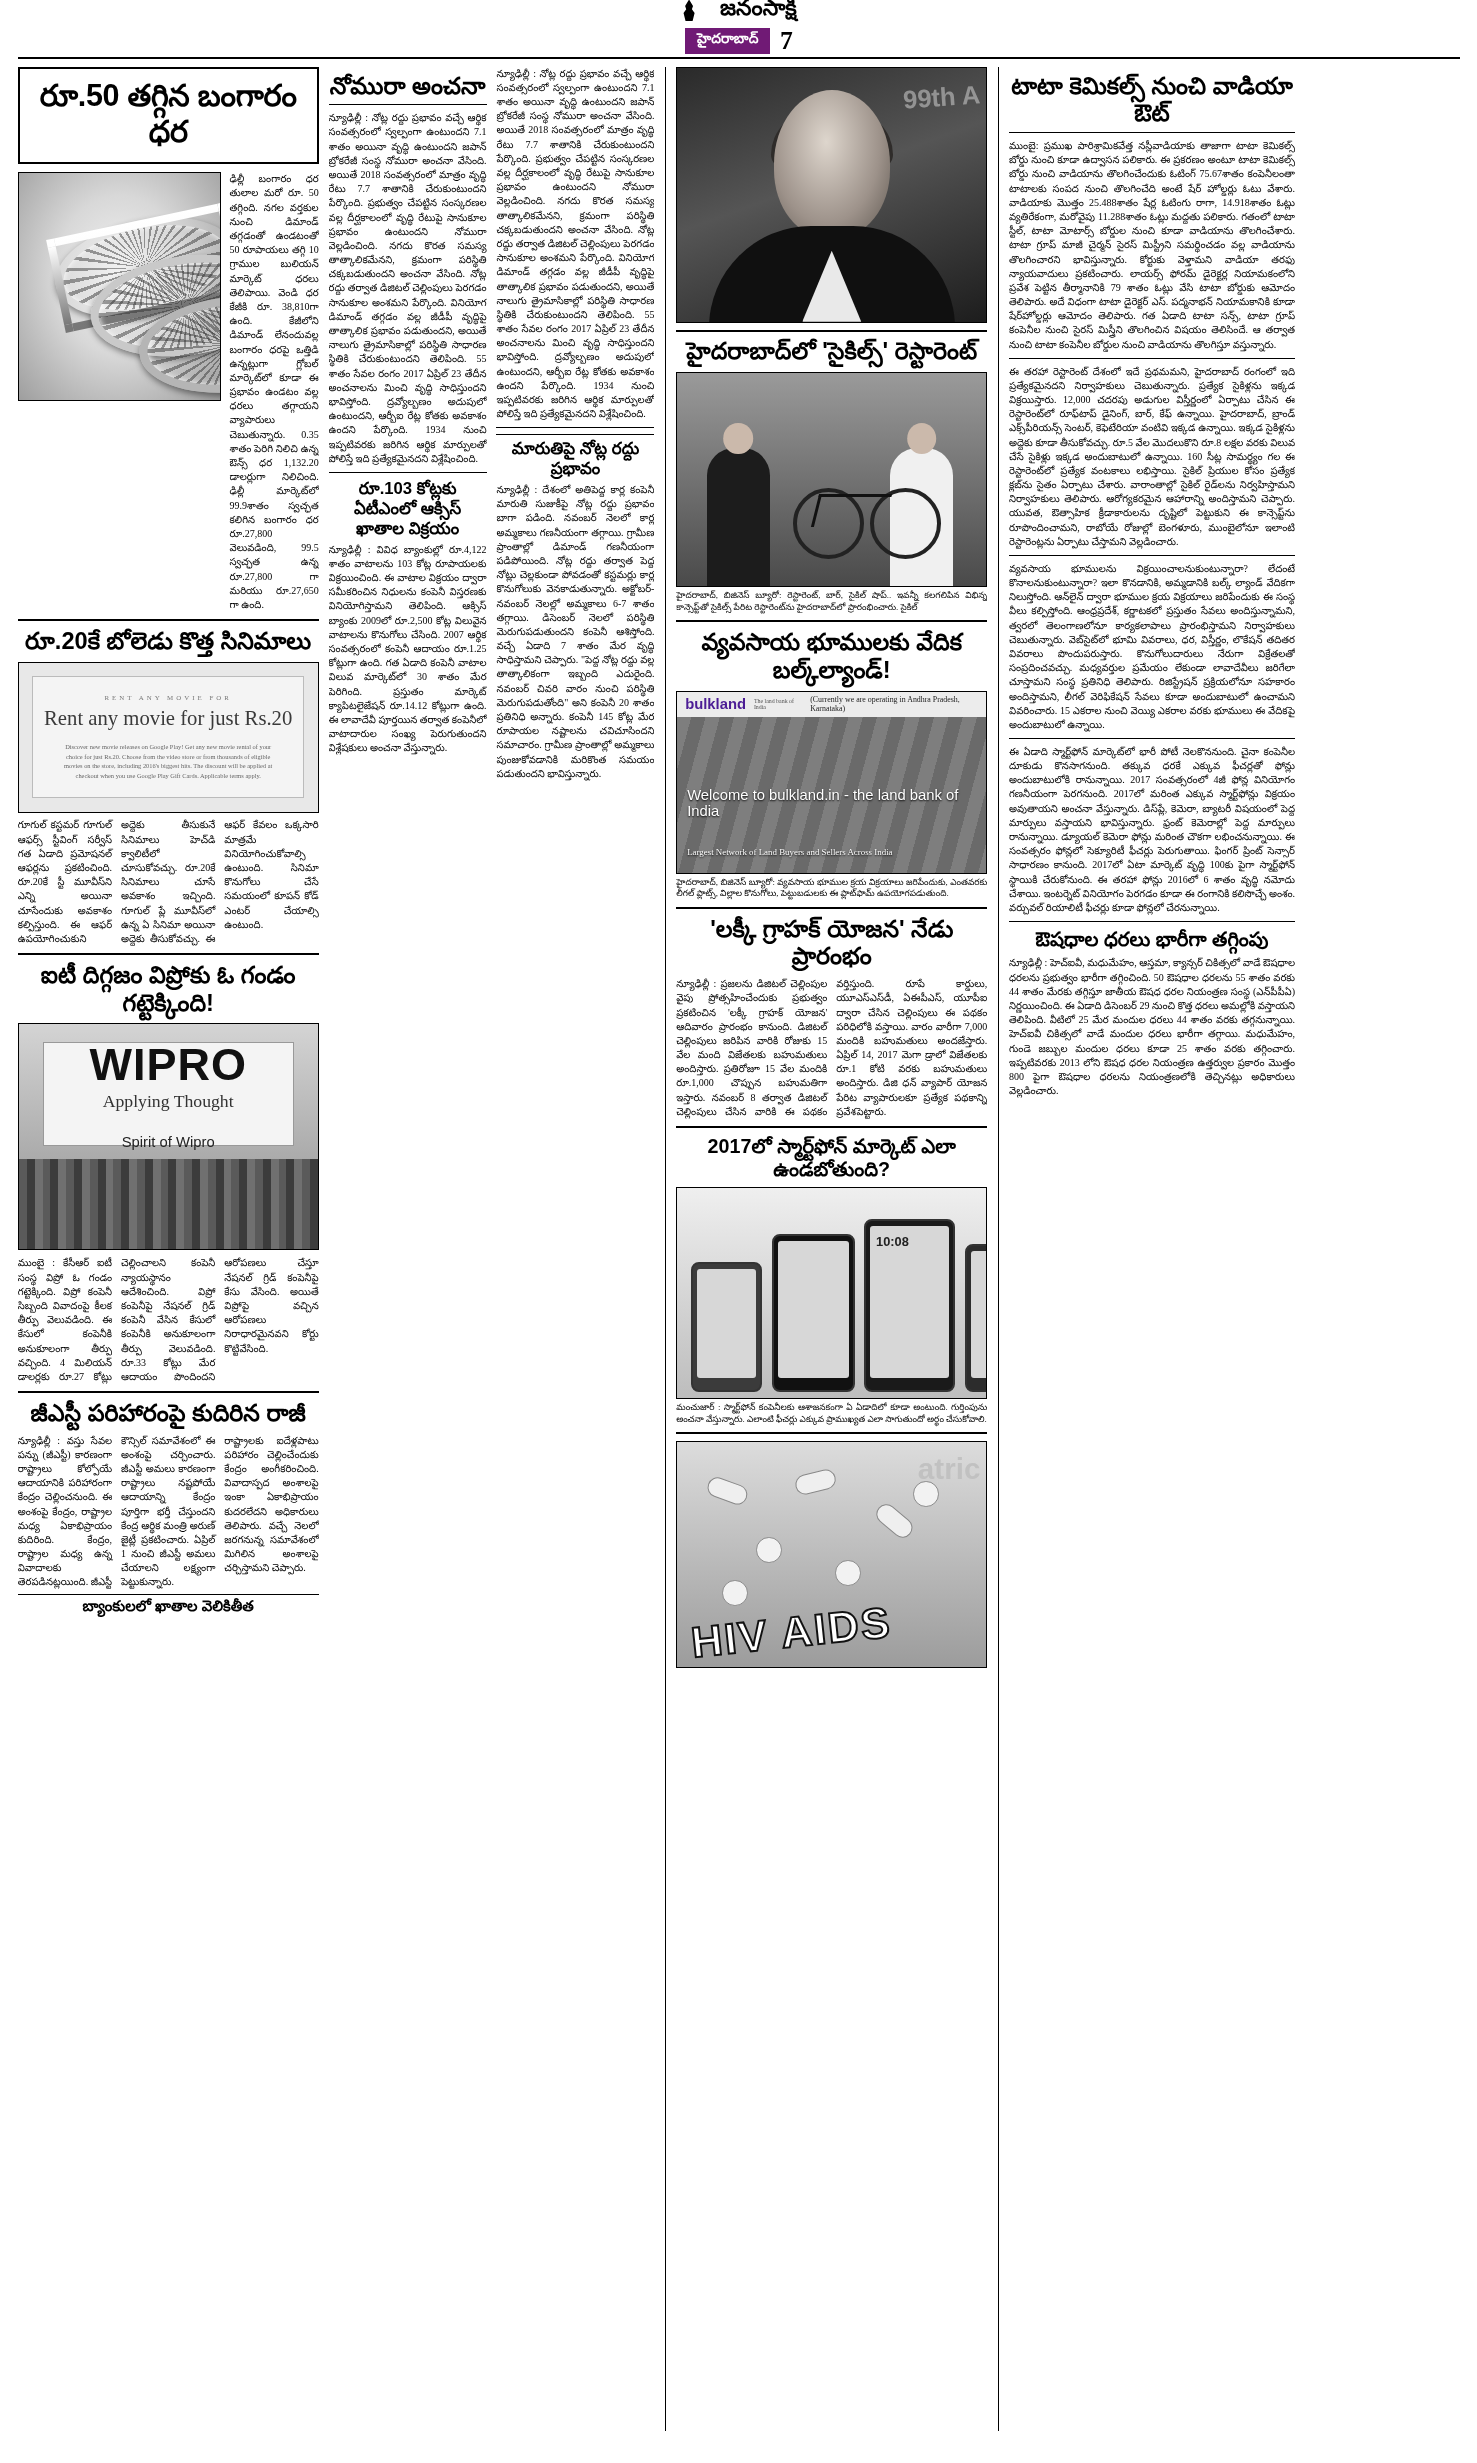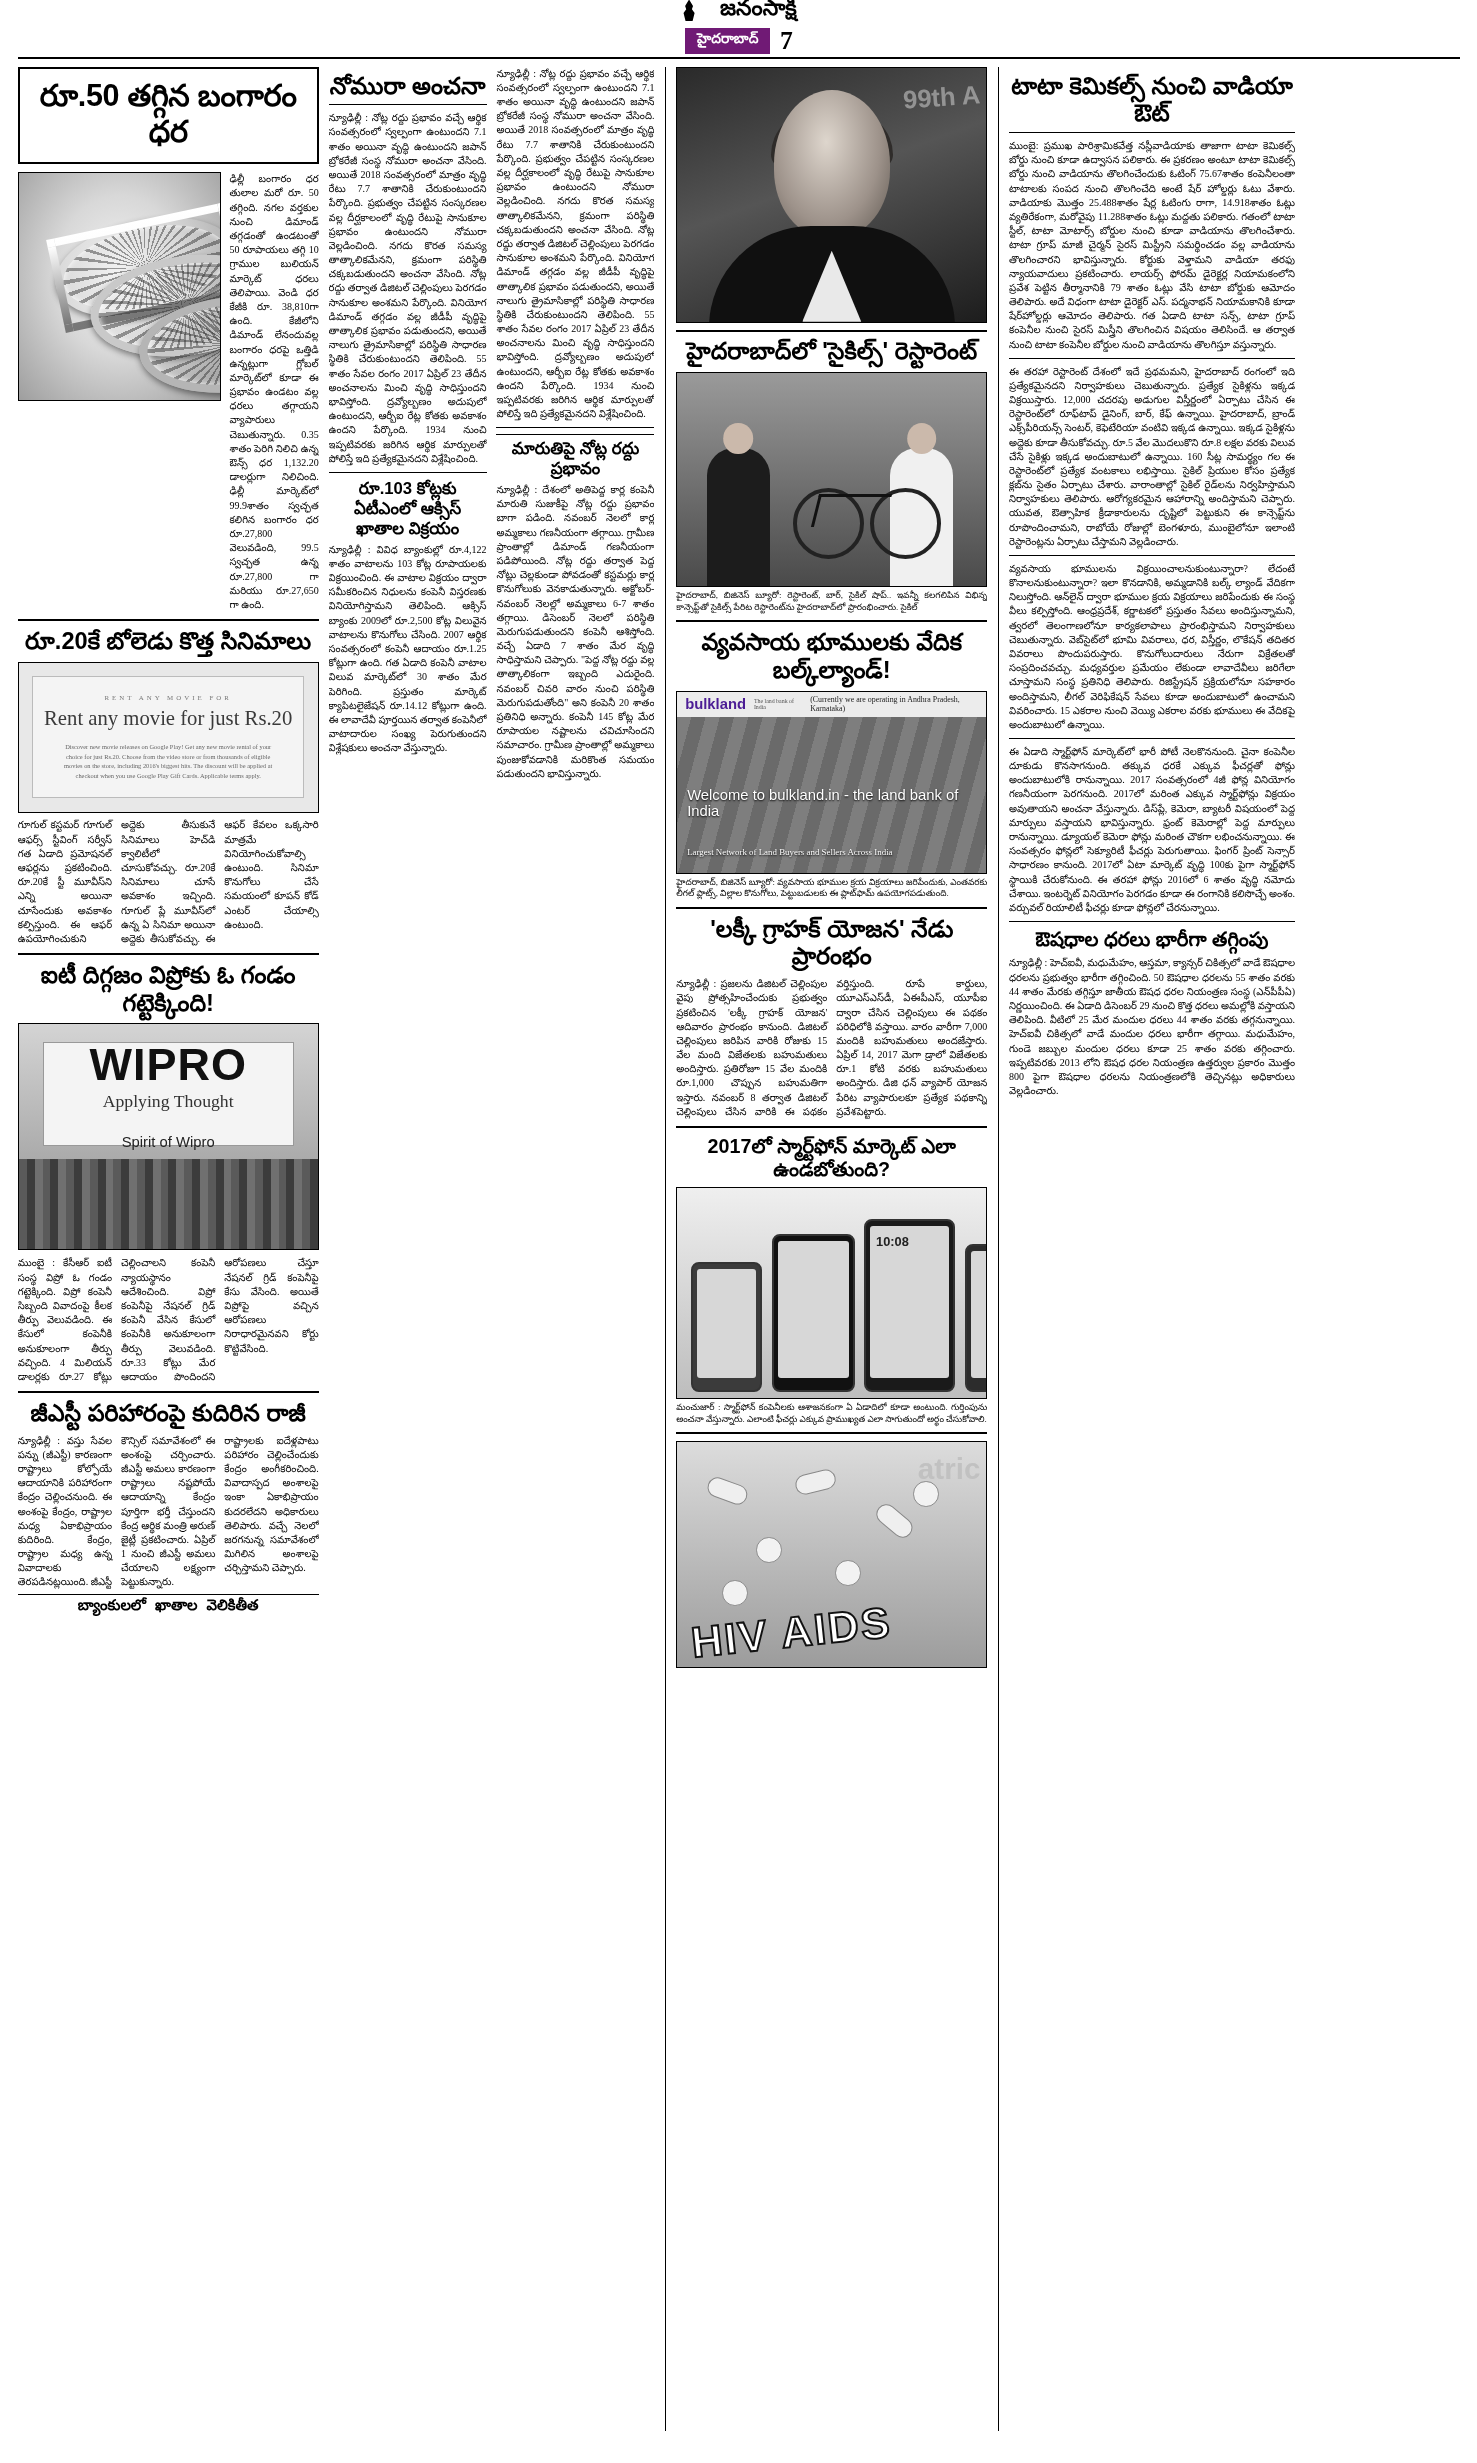--- a/index.html
+++ b/index.html
@@ -253,21 +253,21 @@
   .pills { height: 227px; background: linear-gradient(#dcdcdc,#9c9c9c); }
   .pills .cap { position:absolute; width:41px; height:19.7px; border-radius:11.8px; background:#efefef; border:1px solid #888;}
   .pills .round { position:absolute; width:25.6px; height:25.6px; border-radius:50%; background:#f2f2f2; border:1px solid #8a8a8a;}
   .pills .hiv { position:absolute; left:13.8px; bottom:9.9px;
                 font-family:"Liberation Sans",sans-serif; font-weight:bold; font-size:43px;
                 color:#fff; -webkit-text-stroke:2px #111; letter-spacing:2px; transform:rotate(-6deg);}
   .pills .ped { position:absolute; right:5.9px; top:9.9px; font-family:"Liberation Sans",sans-serif;
                 font-weight:bold; font-size:29.6px; color:#bdbdbd; opacity:.8; }
 
   .sec { margin-bottom: 5.9px; }
-  .small-head { font-family:Liberation Mono, monospace; font-weight:bold; font-size:14.8px; text-align:center; line-height:1.2; margin:3.9px 0;}
+  .small-head { font-family:Liberation Sans, sans-serif; font-weight:bold; font-size:14.8px; text-align:center; line-height:1.2; margin:3.9px 0;}
 </style>
 </head>
 <body>
 
 <div class="page">
 
   <div class="masthead">
     <div class="date">ఆదివారం 25 డిసెంబర్ 2016</div>
     <div class="logo">
       <span class="flame"></span>

